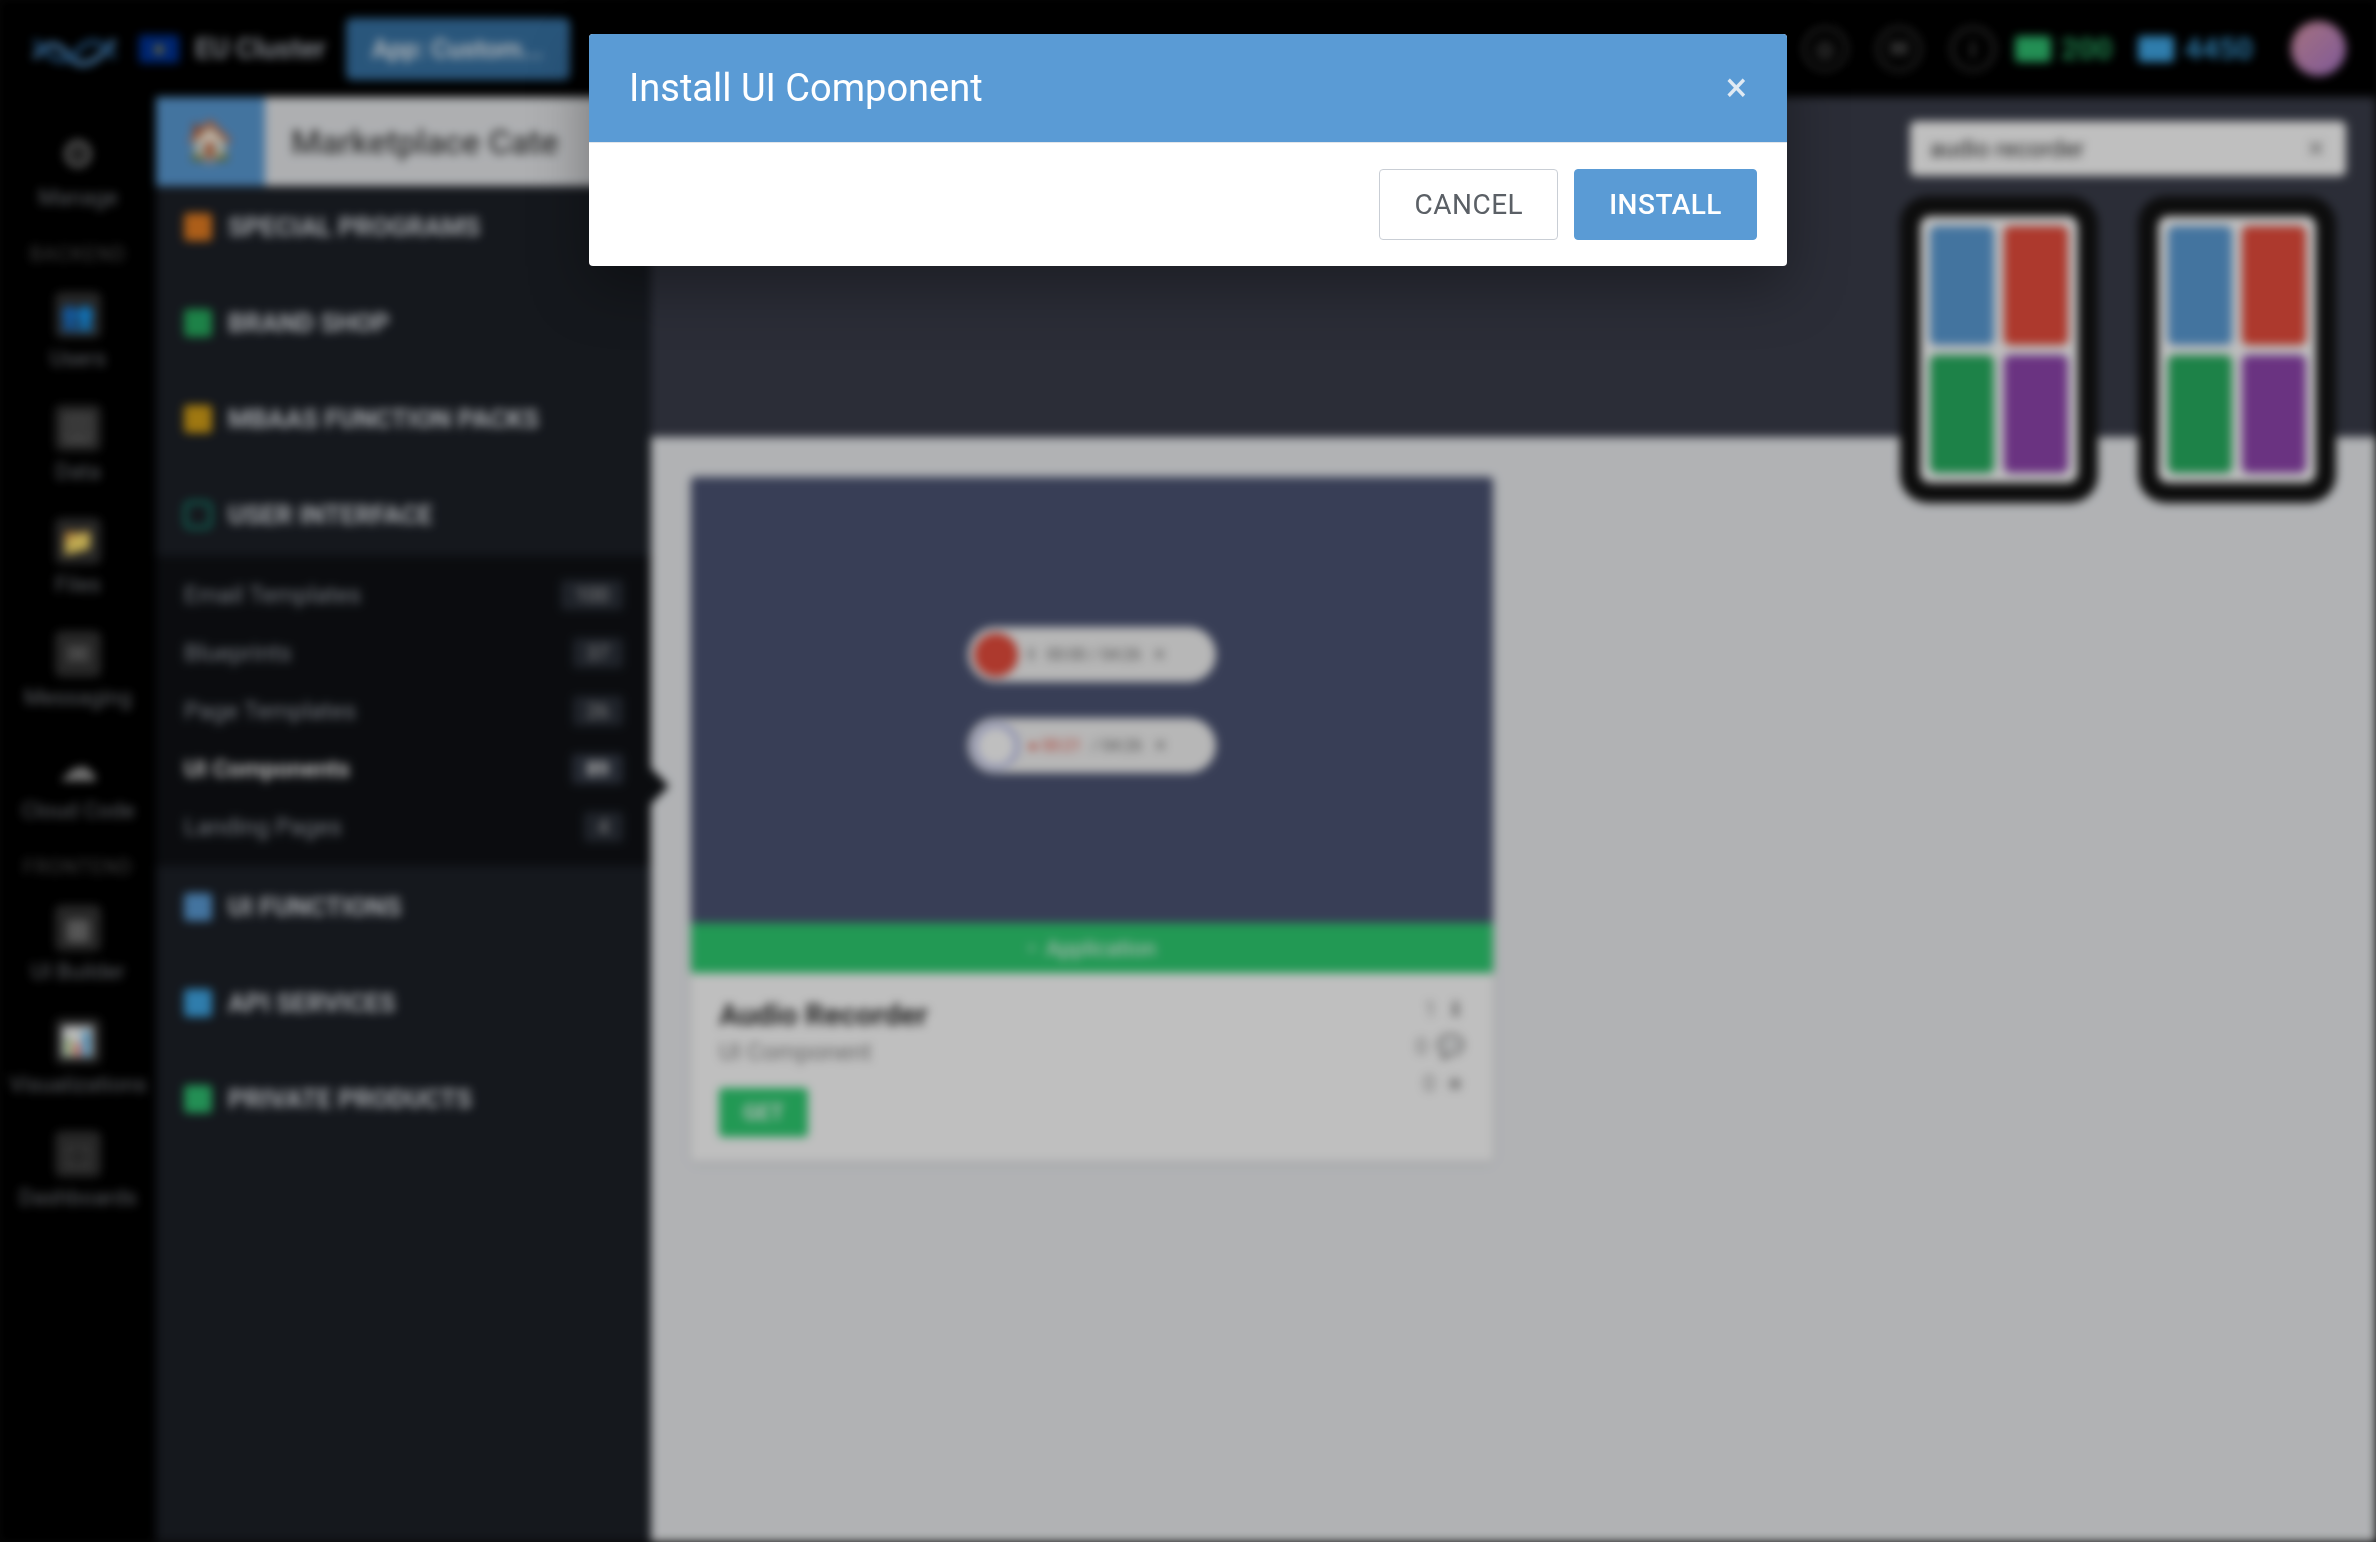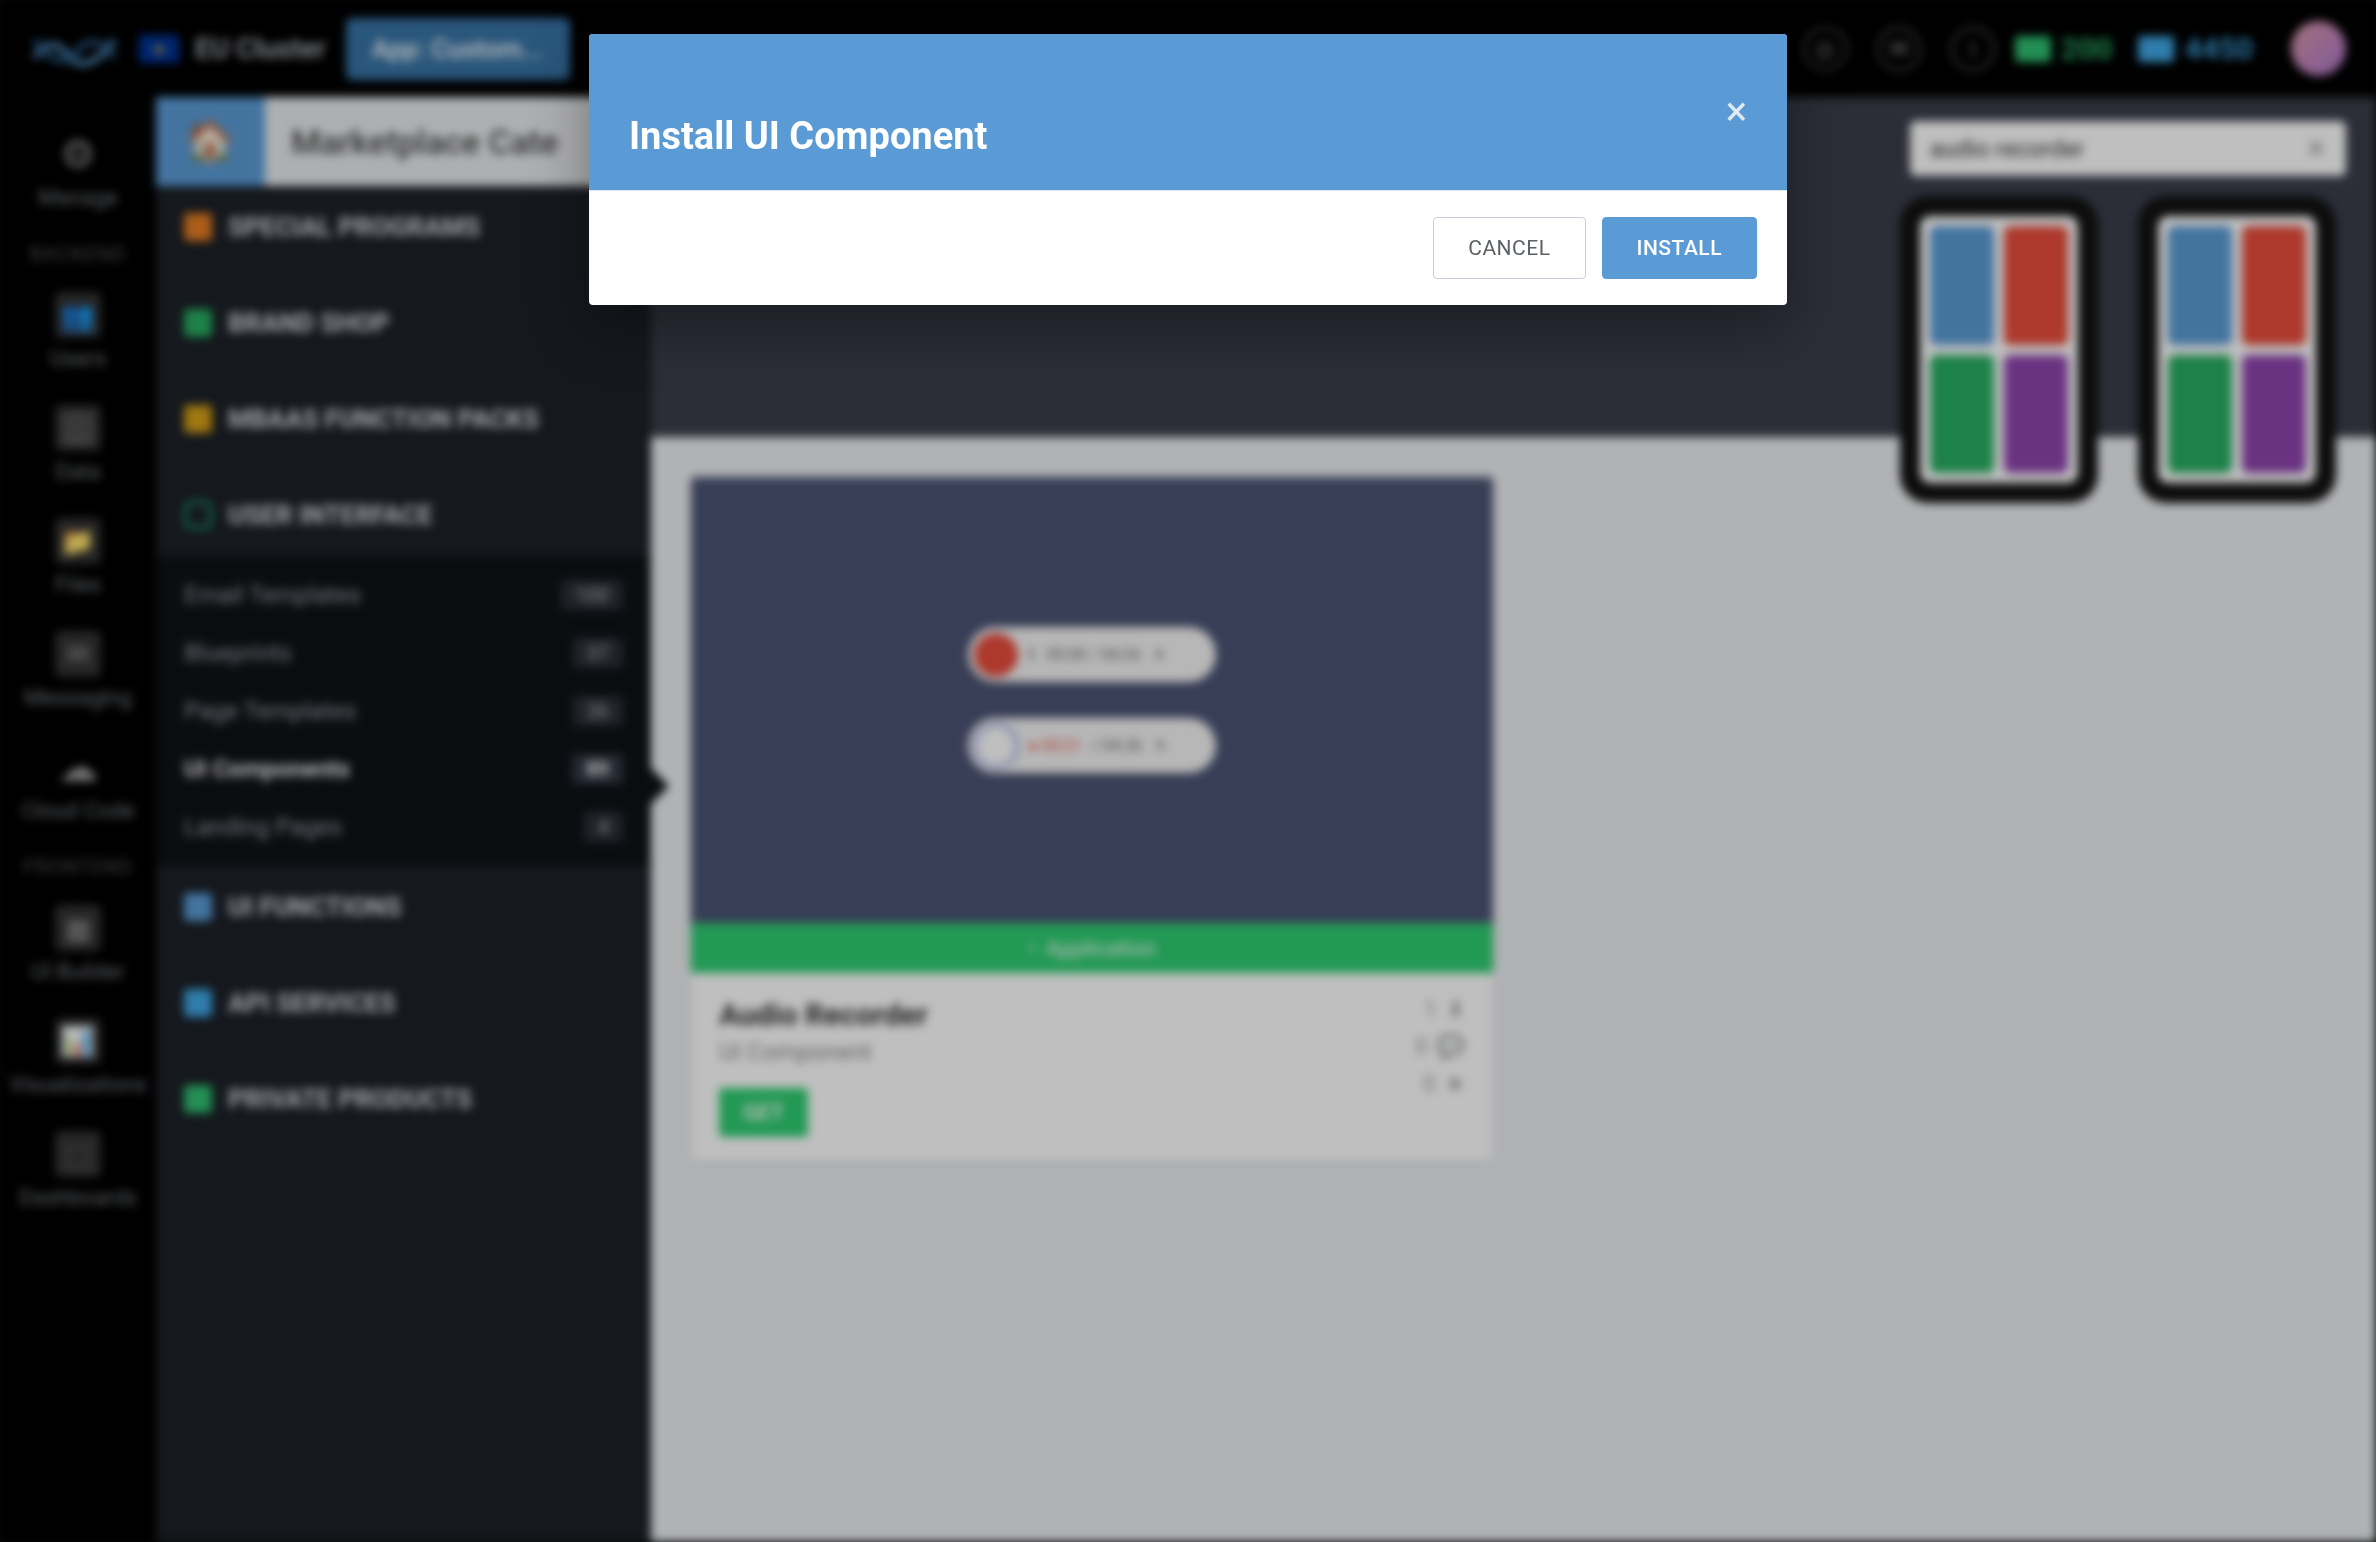--- a/index.html
+++ b/index.html
@@ -90,30 +90,30 @@
 .card-body .left .ttl { font-size:30px; font-weight:700; color:#333; }
 .card-body .left .sub { font-size:24px; color:#888; margin-top:6px; }
 .card-body .left .get { margin-top:22px; background:#2ecc71; color:#fff; padding:12px 24px; border-radius:4px; font-size:22px; font-weight:600; display:inline-block; }
 .card-body .right { display:flex; flex-direction:column; gap:12px; align-items:flex-end; font-size:22px; color:#999; }
 .card-body .right .row { display:flex; align-items:center; gap:10px; }
 
 
 .overlay { position:absolute; inset:0; background:rgba(0,0,0,.25); display:flex; align-items:flex-start; justify-content:center; padding-top:34px; }
 .modal { width: 1198px; background:#fff; border-radius:4px; box-shadow:0 20px 59px rgba(0,0,0,.35); overflow:hidden; }
 .modal-head { background:#5a9bd5; color:#fff; padding: 32px 40px; display:flex; align-items:center; justify-content:space-between; }
-.modal-head .mtitle { font-size:38px; font-weight:700;margin-top:48px; }
+.modal-head .mtitle { font-size:38px; font-weight:400; }
 .modal-head .close { font-size:40px; color:#e0eaf3; cursor:pointer; line-height:1; }
 .modal-body { padding: 32px 40px 42px; font-size:30px; color:#333; }
 .modal-body .prompt { line-height:1.5; }
 .modal-body .prompt b { font-weight:700; }
 .modal-body .label { font-weight:700; margin-top:14px; font-size:30px; }
 .select { margin-top:18px; border:1px solid #d5d9de; border-radius:4px; height:69px; display:flex; align-items:center; justify-content:space-between; padding:0 26px; font-size:30px; color:#333; cursor:pointer; }
 .select .chev { color:#b3b9c2; font-size:22px; }
 .modal-foot { border-top:1px solid #e3e6ea; padding: 26px 30px; display:flex; justify-content:flex-end; gap:16px; }
-.btn { font-size:21px; padding:18px 34px; border-radius:4px; cursor:pointer; letter-spacing:0.5px; }
+.btn { font-size:28px; padding:18px 34px; border-radius:4px; cursor:pointer; letter-spacing:0.5px; }
 .btn.cancel { background:#fff; border:1px solid #c9ced5; color:#5b6066; }
 .btn.install { background:#5a9bd5; color:#fff; border:1px solid #5a9bd5; font-weight:500; }
 
 </style>
 </head>
 <body>
 
 <div class="app" style="transform: scale(1);">
 
   <div class="backdrop">

